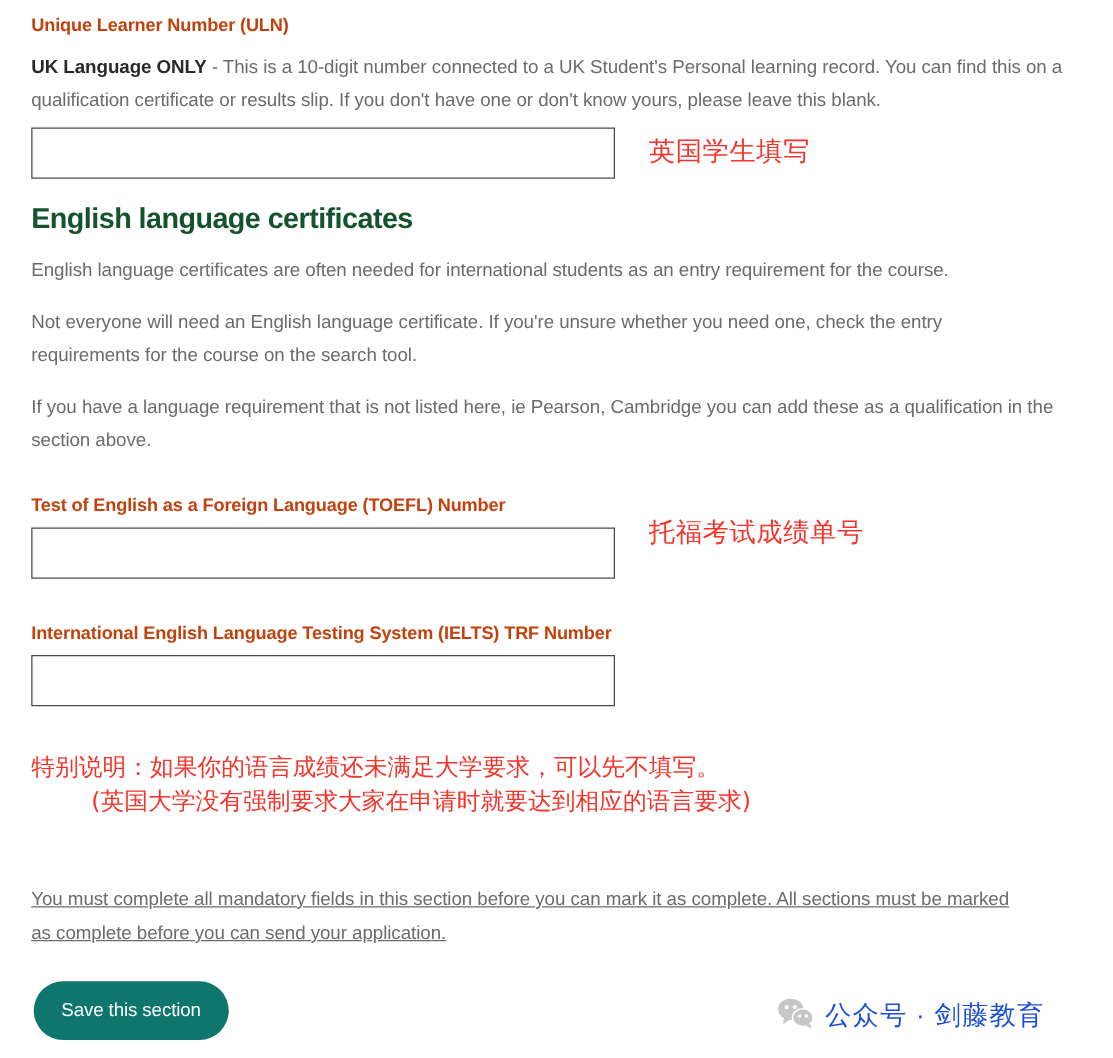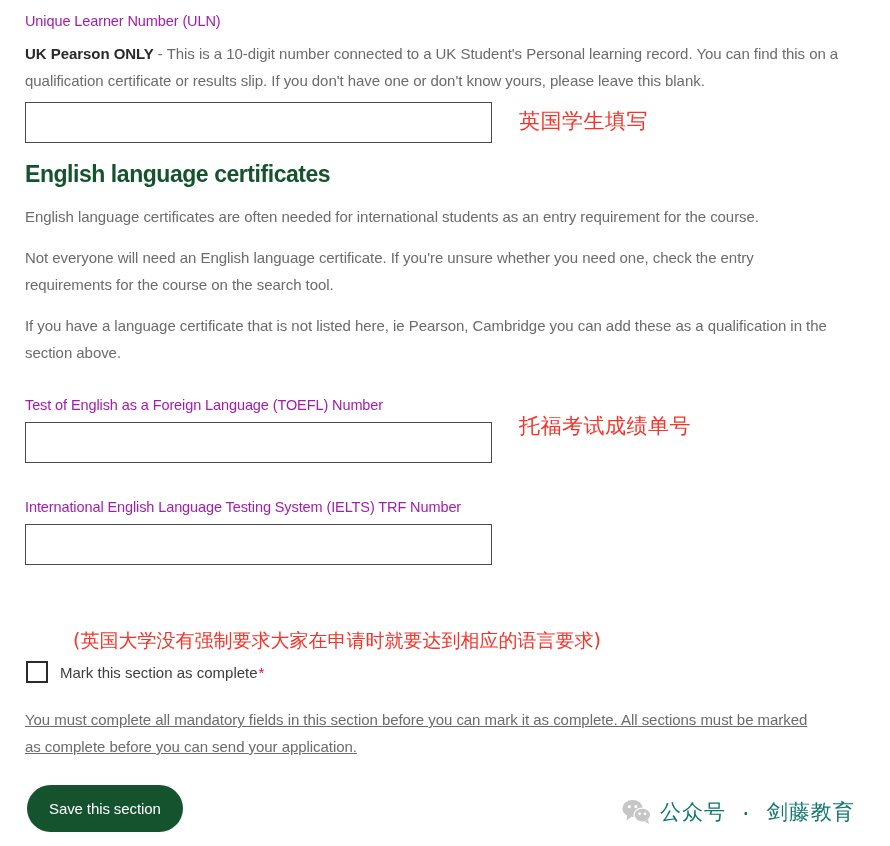--- a/index.html
+++ b/index.html
@@ -21,22 +21,22 @@
     position: absolute;
     left: 0; top: 0;
     width: 890px;
     height: 846px;
   }
 
   
   .lbl-bold {
     position: absolute;
     font-size: 14.5px;
-    font-weight: normal;
-    color: #a21caf;
+    font-weight: bold;
+    color: #c2410c;
     letter-spacing: -0.1px;
     white-space: nowrap;
   }
   .body-text {
     position: absolute;
     font-size: 15px;
     color: #6b6b6b;
     line-height: 27px;
     letter-spacing: -0.05px;
   }
@@ -111,90 +111,86 @@
     font-size: 15px;
     margin-left: 1px;
   }
 
   
   .save-btn {
     position: absolute;
     display: inline-flex;
     align-items: center;
     justify-content: center;
-    background: #14532d;
+    background: #0f766e;
     color: #ffffff;
     border: none;
     border-radius: 999px;
     font-family: "Liberation Sans", sans-serif;
     font-size: 15px;
     letter-spacing: -0.1px;
     cursor: pointer;
     padding: 0 22px;
   }
 
   
   .watermark {
     position: absolute;
     display: flex;
-    align-items: center;
-    color: #0f766e;
+    color: #1d4ed8;
     font-size: 21px;
-    font-family: Liberation Mono, monospace;
+    font-family: Liberation Sans, sans-serif;
     letter-spacing: 1px;
     white-space: nowrap;
     user-select: none;
   }
   .wechat-icon {
     display: inline-block;
     width: 30px;
     height: 26px;
     margin-right: 8px;
     flex: 0 0 auto;
   }
 </style>
 </head>
 <body>
 
 <div class="page">
 
   <div class="lbl-bold" style="left:25px; top:13px;">Unique Learner Number (ULN)</div>
 
-  <div class="body-text" style="left:25px; top:40px; width:832px;"><b>UK Pearson ONLY</b><span> - This is a 10-digit number connected to a UK Student's Personal learning record. You can find this on a qualification certificate or results slip. If you don't have one or don't know yours, please leave this blank.</span></div>
+  <div class="body-text" style="left:25px; top:40px; width:832px;"><b>UK Language ONLY</b><span> - This is a 10-digit number connected to a UK Student's Personal learning record. You can find this on a qualification certificate or results slip. If you don't have one or don't know yours, please leave this blank.</span></div>
 
   <input class="text-input" type="text" style="left: 25px; top: 102px; width: 467px; height: 41px;" placeholder="">
 
   <div class="annot" style="left:519px; top:107px;">英国学生填写</div>
 
   <div class="h2" style="left:25px; top:161px;">English language certificates</div>
 
   <div class="body-text" style="left:25px; top:203px; width:836px;">English language certificates are often needed for international students as an entry requirement for the course.</div>
 
   <div class="body-text" style="left:25px; top:244px; width:790px;">Not everyone will need an English language certificate. If you're unsure whether you need one, check the entry requirements for the course on the search tool.</div>
 
-  <div class="body-text" style="left:25px; top:312px; width:838px;">If you have a language certificate that is not listed here, ie Pearson, Cambridge you can add these as a qualification in the section above.</div>
+  <div class="body-text" style="left:25px; top:312px; width:838px;">If you have a language requirement that is not listed here, ie Pearson, Cambridge you can add these as a qualification in the section above.</div>
 
   <div class="lbl-bold" style="left:25px; top:397px;">Test of English as a Foreign Language (TOEFL) Number</div>
 
   <input class="text-input" type="text" style="left: 25px; top: 422px; width: 467px; height: 41px;" placeholder="">
 
   <div class="annot" style="left:519px; top:412px;">托福考试成绩单号</div>
 
   <div class="lbl-bold" style="left:25px; top:499px;">International English Language Testing System (IELTS) TRF Number</div>
 
   <input class="text-input" type="text" style="left: 25px; top: 524px; width: 467px; height: 41px;" placeholder="">
 
 
+  <div class="annot-note" style="left:25px; top:601px;">特别说明：如果你的语言成绩还未满足大学要求，可以先不填写。</div>
 
   <div class="annot-note" style="left:25px; top:628px;margin-left:48px;">(英国大学没有强制要求大家在申请时就要达到相应的语言要求)</div>
 
-  <div class="cb-row" style="left:26px; top:661px;">
-    <span class="checkbox"></span>
-    <span class="cb-label"><span>Mark this section as complete</span><span class="req-star">*</span></span>
-  </div>
 
   <div class="body-text" style="left:25px; top:706px; width:800px;text-decoration:underline;">You must complete all mandatory fields in this section before you can mark it as complete. All sections must be marked as complete before you can send your application.</div>
 
   <button class="save-btn" style="left:27px; top:785px; height:47px;">Save this section</button>
 
   <div class="watermark" style="left:622px; top:798px;">
     <span class="wechat-icon">
       <svg viewBox="0 0 34 28" width="30" height="26" aria-hidden="true">
         <ellipse cx="12" cy="10" rx="11.5" ry="9.6" fill="#c6c6c6"></ellipse>
         <polygon points="6,17 5,23.5 11,19.5" fill="#c6c6c6"></polygon>

